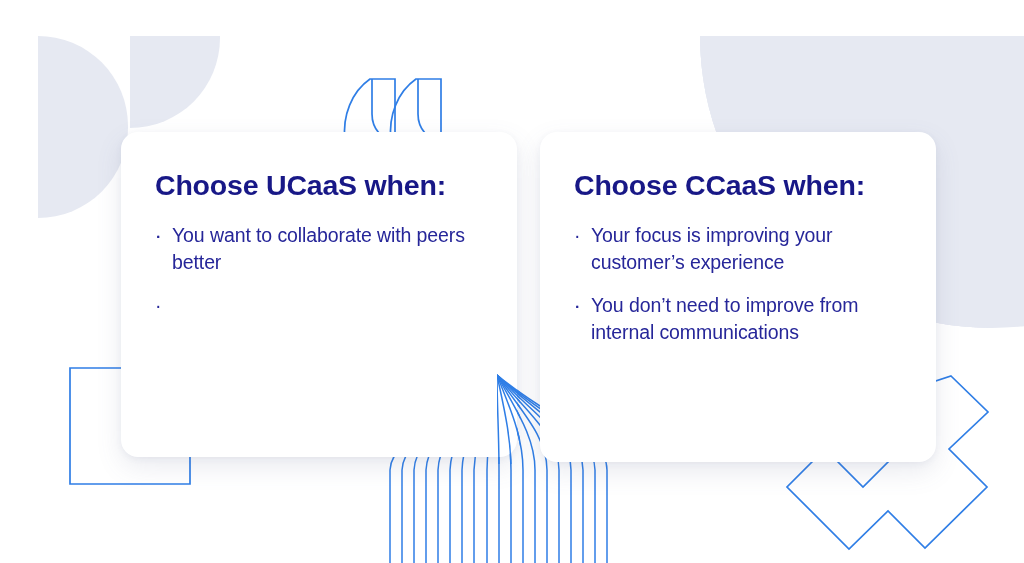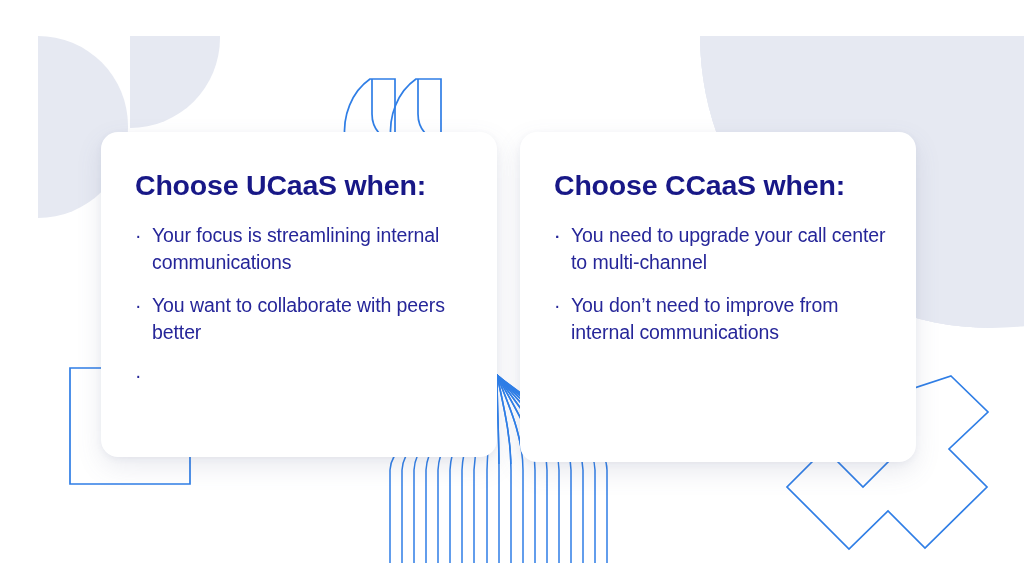--- a/index.html
+++ b/index.html
@@ -21,21 +21,21 @@
     background:#e6e9f2;
     border-radius:0 92px 92px 0;
   }
   .grey-quarter-left{
     position:absolute;left:130px;top:36px;width:90px;height:92px;
     background:#e6e9f2;
     border-radius:0 0 92px 0;
   }
 
   
-  .cards{position:absolute;inset:0;z-index:3;}
+  .cards{position:absolute;inset:0;z-index:3;margin-left:20px;}
   .card{
     position:absolute;
     background:#ffffff;
     border-radius:17px;
     box-shadow:0 10px 26px rgba(90,100,140,0.13), 0 2px 6px rgba(90,100,140,0.07);
     box-sizing:border-box;
   }
   #card-ucaas{left:101px;top:132px;width:396px;height:325px;padding:38px 30px 0 34px;}
   #card-ccaas{left:520px;top:132px;width:396px;height:330px;padding:38px 30px 12px 34px;}
 
@@ -131,41 +131,40 @@
     </g>
   </svg>
 
   <div class="cards">
 
     <div class="card" id="card-ucaas">
       <div class="card-title">Choose UCaaS when:</div>
       <ul class="bullets">
         <li>
           <span class="dot">·</span>
-          <span>Your focus is streamlining internal communications</span>
         </li>
         <li>
           <span class="dot">·</span>
           <span>You want to collaborate with peers better</span>
         </li>
         <li>
           <span class="dot">·</span>
         </li>
       </ul>
     </div>
 
     <div class="card" id="card-ccaas">
       <div class="card-title">Choose CCaaS when:</div>
       <ul class="bullets">
         <li>
           <span class="dot">·</span>
+          <span>Your focus is improving your customer’s experience</span>
         </li>
         <li>
           <span class="dot">·</span>
-          <span>You need to upgrade your call center to multi-channel</span>
         </li>
         <li>
           <span class="dot">·</span>
           <span>You don’t need to improve from internal communications</span>
         </li>
       </ul>
     </div>
   </div>
 
   <svg class="fg-top" viewBox="0 0 1024 563">

